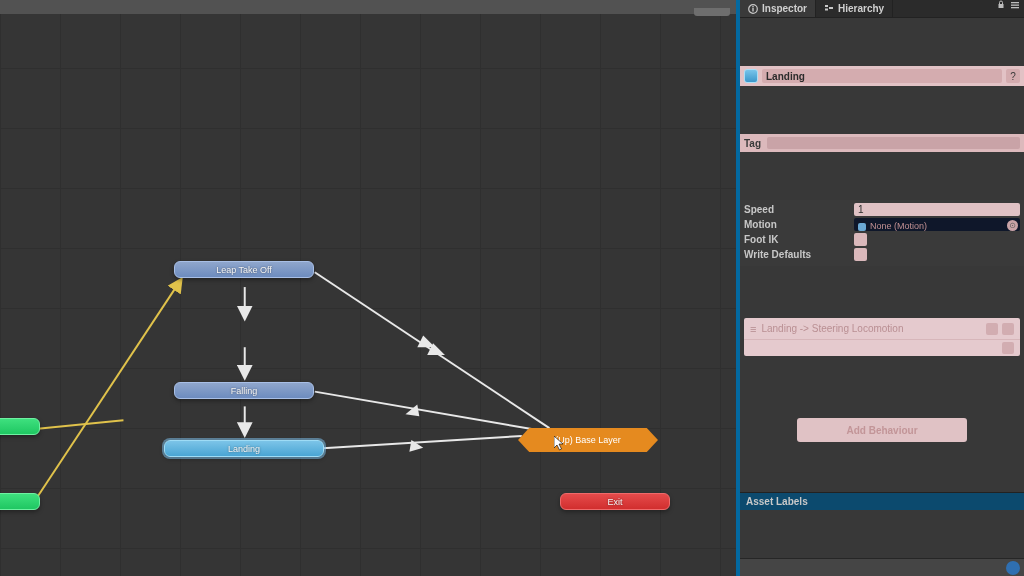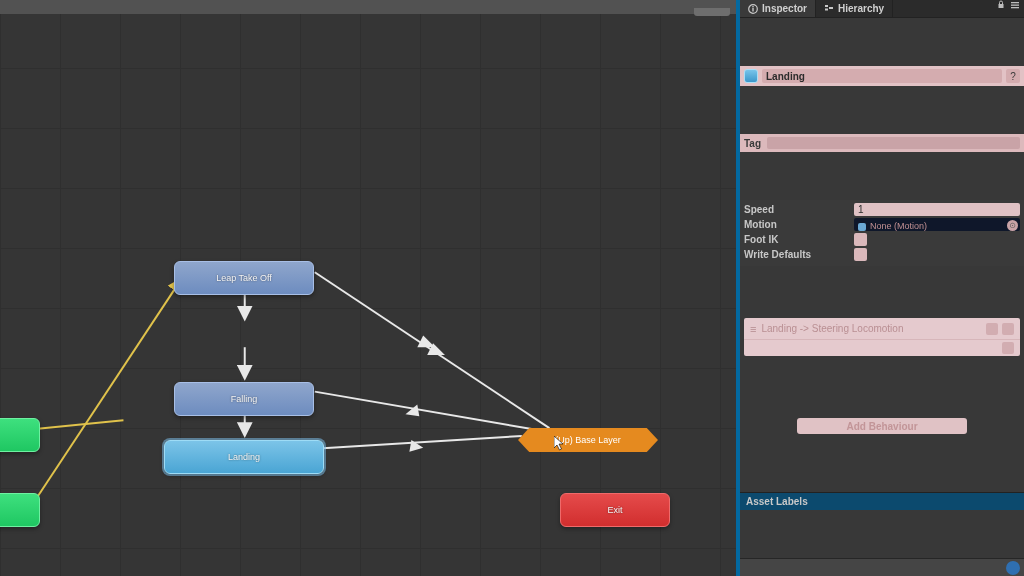--- a/index.html
+++ b/index.html
@@ -19,21 +19,21 @@
   }
   .tab-strip {
     position: absolute; top: -6px; right: 6px; height: 14px;
     display: flex; gap: 2px;
   }
   .tab-pill { width: 36px; height: 14px; border-radius: 3px; background: #585858; }
   .tab-pill.home { background: #6e6e6e; }
 
   .node {
     position: absolute;
-    width: 140px; height: 34px;
+    width: 140px; height: 17px;
     border-radius: 6px;
     display: flex; align-items: center; justify-content: center;
     font-size: 9px; color: #f5f5f5;
     text-shadow: 0 0 2px rgba(0,0,0,0.5);
     box-shadow: 0 2px 4px rgba(0,0,0,0.35);
   }
   .node.blue {
     background: linear-gradient(#8fa6cc,#6d8cbf);
     border: 1px solid #a8bfe6;
   }
@@ -132,21 +132,21 @@
     display:flex; align-items:center; height:22px; padding:0 6px;
     color:#b98f93; font-size:10px; gap:6px;
     border-bottom: 1px solid #d7b6ba;
   }
   .trow:last-child { border-bottom:none; height:16px; }
   .trow .grip { color:#b48b8f; font-size:11px; letter-spacing:-1px;}
   .trow .controls { margin-left:auto; display:flex; gap:4px;}
   .trow .ctl { width:12px; height:12px; background:#d2adb1; border-radius:2px;}
 
   .add-btn {
-    margin: 10px auto 0; width: 170px; height: 16px;
+    margin: 10px auto 0; width: 170px; height: 24px;
     background: #e0c2c5; border-radius:3px; display:flex; align-items:center; justify-content:center;
     color:#c29598; font-size:10px; font-weight:bold;
   }
 
   .asset-labels {
     margin-top:auto; background:#0c4a6e;
     border-top:1px solid #222; font-size:10px; font-weight:bold; color:#c8c8c8;
     height:18px; display:flex; align-items:center; padding:0 6px;
   }
   .bottom-bar {

